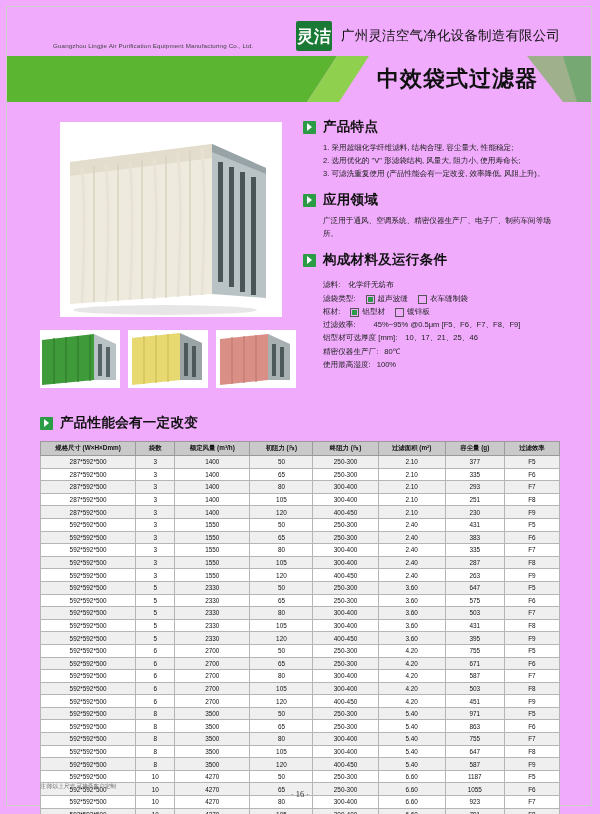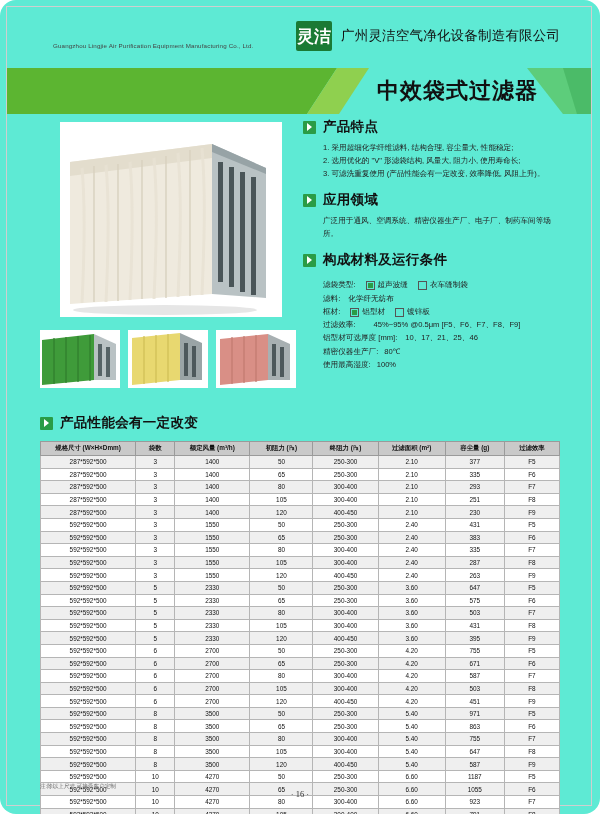--- a/index.html
+++ b/index.html
@@ -12,22 +12,21 @@
     background: #ffffff;
     font-family: "Liberation Sans", sans-serif;
     position: relative;
     overflow: hidden;
     color: #1a1a1a;
   }
   .page {
     position: absolute;
     left: 0; top: 0;
     width: 600px; height: 814px;
-    background: #5eead4;
-    border-radius: 16px;
+    background: #f0abfc;
   }
   
   .page-border {
     position: absolute;
     left: 6px; top: 6px;
     width: 586px; height: 800px;
     border: 1px solid #cfcfcf;
     box-sizing: border-box;
     pointer-events: none;
   }
@@ -69,21 +68,21 @@
     left: 46px; top: 35px;
     font-size: 6.2px;
     color: #444;
     letter-spacing: 0.15px;
     white-space: nowrap;
   }
 
   
   .banner {
     position: absolute;
-    left: 7px; top: 68px;
+    left: 7px; top: 56px;
     width: 584px; height: 46px;
     overflow: hidden;
   }
   .banner svg { display: block; }
   .banner-title {
     position: absolute;
     left: 370px; top: 8px;
     font-size: 22px;
     font-weight: bold;
     color: #111;
@@ -365,30 +364,30 @@
     </div>
 
     <div class="sec-head">
       <span class="arrow-icon"></span>
       <span class="sec-title">构成材料及运行条件</span>
     </div>
 
     <div style="height:4px"></div>
 
     <div class="mat-row">
+      <span>滤料:</span>
+      <span style="margin-left:8px">化学纤无纺布</span>
+    </div>
+
+    <div class="mat-row">
       <span>滤袋类型:</span>
       <span class="chk filled"></span>
       <span>超声波缝</span>
       <span class="chk"></span>
       <span>衣车缝制袋</span>
-    </div>
-
-    <div class="mat-row">
-      <span>滤料:</span>
-      <span style="margin-left:8px">化学纤无纺布</span>
     </div>
 
     <div class="mat-row">
       <span>框材:</span>
       <span class="chk filled"></span>
       <span>铝型材</span>
       <span class="chk"></span>
       <span>镀锌板</span>
     </div>
 

